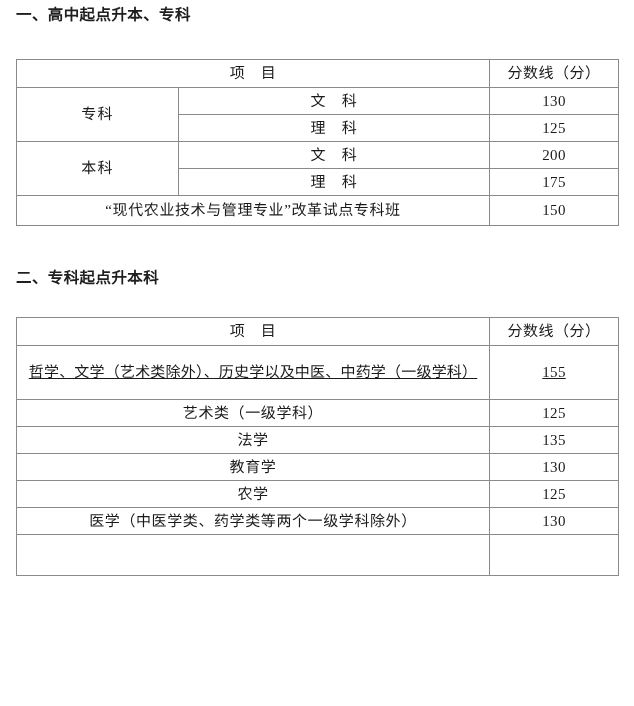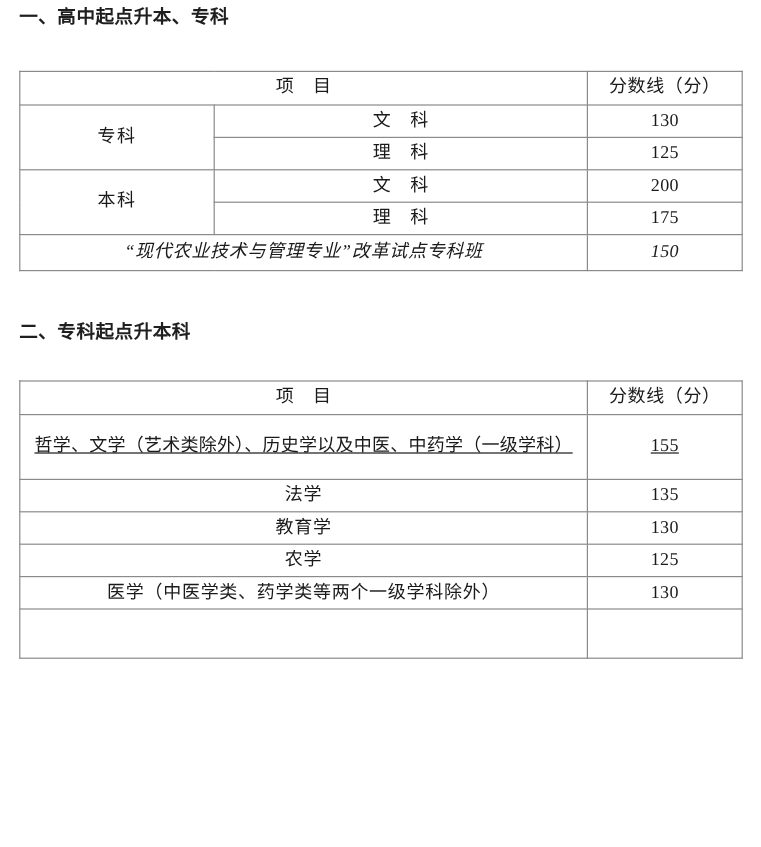--- a/index.html
+++ b/index.html
@@ -103,21 +103,21 @@
   }
   .cell-label {
     letter-spacing: 1.2px;
     margin-left: 39px;
   }
 
   .row-h28 td { height: 27px; }
   .row-h27 td { height: 26px; }
   .row-h54 td { height: 53px; text-decoration: underline; }
   .row-h80 td { height: 79px; }
-  .row-h30 td { height: 29px; font-style: italic; }
+  .row-h30 td { height: 29px; }
   .row-empty td { height: 40px; }
 </style>
 </head>
 <body>
 
 <div class="page">
 
   <div class="section-heading" id="heading-1">一、高中起点升本、专科</div>
 
   <table class="score-table" id="table-1">
@@ -170,20 +170,24 @@
       <tr class="row-h28">
         <td class="cell-head">项　目</td>
         <td class="cell-head">分数线（分）</td>
       </tr>
 
       <tr class="row-h54">
         <td class="cell-wrap">哲学、文学（艺术类除外）、历史学以及中医、中药学（一级学科）</td>
         <td class="cell-score">155</td>
       </tr>
 
+      <tr class="row-h27">
+        <td class="cell-center">艺术类（一级学科）</td>
+        <td class="cell-score">125</td>
+      </tr>
 
 
 
       <tr class="row-h27">
         <td class="cell-center">法学</td>
         <td class="cell-score">135</td>
       </tr>
 
       <tr class="row-h27">
         <td class="cell-center">教育学</td>

